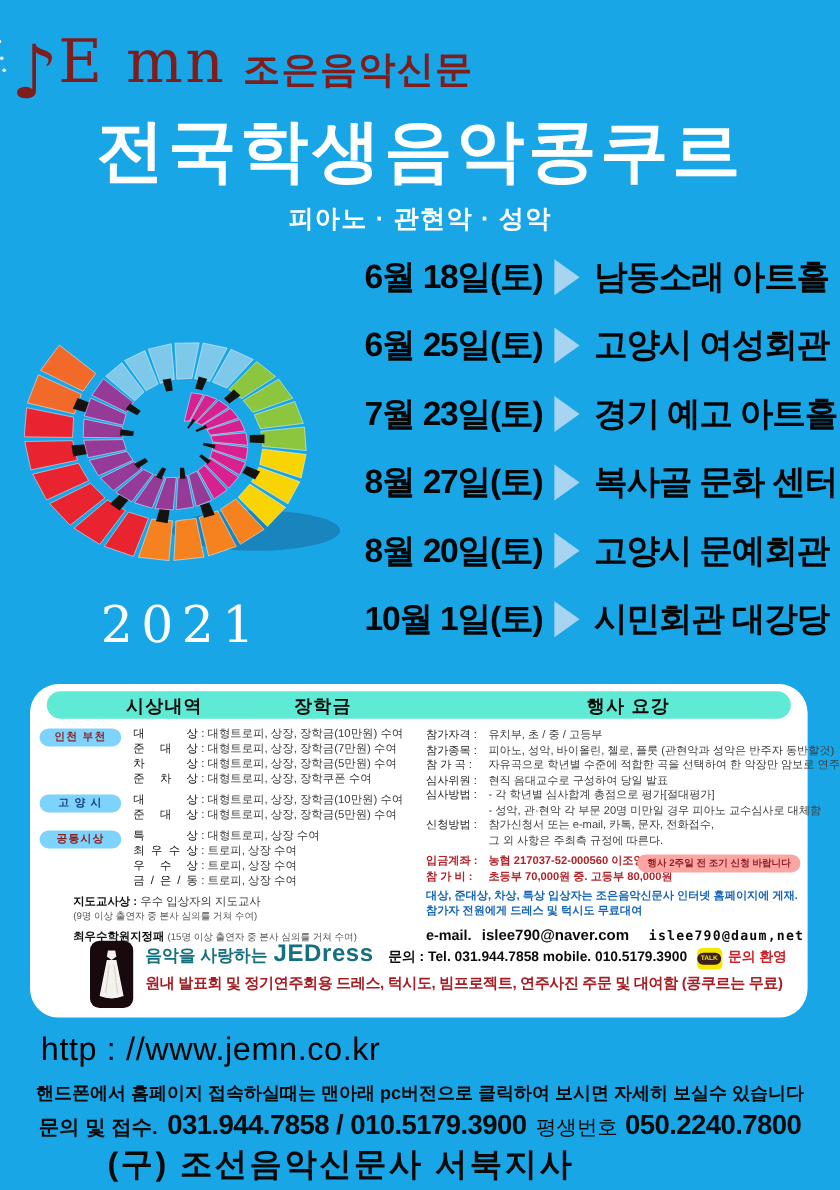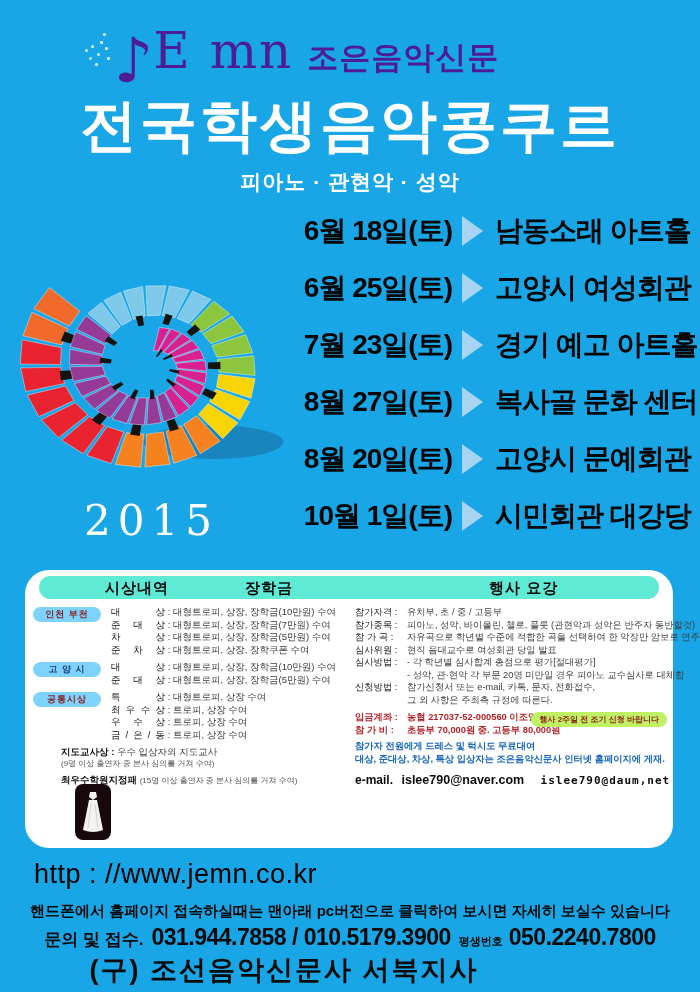--- a/index.html
+++ b/index.html
@@ -1,21 +1,21 @@
 <!DOCTYPE html>
 <html><head>
 <meta charset="utf-8">
 <style>
   * { margin:0; padding:0; box-sizing:border-box; }
   html,body { width:700px; }
   body { font-family:"Liberation Sans", sans-serif; }
   .poster { position:relative; width:700px; height:992px; background:#18a6e7; overflow:hidden; }
 
   
-  .logo-row { position:absolute; top:22px; left:0; width:604px; text-align:center; color:#4c1d95; white-space:nowrap; }
+  .logo-row { position:absolute; top:22px; left:0; width:604px; text-align:left; color:#7f1d1d; white-space:nowrap; }
   .note-glyph { font-size:62px; font-family:"DejaVu Sans", sans-serif; vertical-align:-14px; }
   .dots { display:inline-block; width:3px; height:3px; border-radius:50%; background:#fff; vertical-align:18px; margin-right:6px;
           box-shadow:-8px 6px 0 0 #cfeafb, -14px -2px 0 0 #e4f3fc, -5px -6px 0 0 #fff, -16px 10px 0 0 #bfe3f8,
                      -10px 16px 0 0 #dff1fb, 2px 10px 0 0 #fff, -20px 2px 0 0 #d5ecf9, -2px -14px 0 0 #eaf6fd; }
   .brand-e { font-family:"DejaVu Serif", serif; font-size:50px; letter-spacing:2px; }
   .paper-name { font-size:31px; font-weight:bold; margin-left:14px; letter-spacing:1px; }
   .main-title { position:absolute; top:88px; left:0; width:700px; text-align:center; color:#fff;
                 font-size:57px; font-weight:bold; letter-spacing:3px; white-space:nowrap; }
   .subtitle { position:absolute; top:168px; left:0; width:700px; text-align:center; color:#fff;
               font-size:21px; font-weight:bold; letter-spacing:1px; }
@@ -54,21 +54,21 @@
   .teacher-block b, .academy-block b { color:#101010; }
   .small-note { font-size:8px; color:#555; }
   .academy-block { margin:5px 0 0 28px; font-size:9.5px; color:#3a3a3a; white-space:nowrap; }
 
   .col-right { position:absolute; top:36px; left:330px; width:312px; }
   .out-row { display:flex; font-size:9.3px; line-height:12.5px; color:#3c3c3c; white-space:nowrap; }
   .out-label { flex:0 0 52px; color:#222; }
   .pay-block { position:relative; margin-top:5px; }
   .pay-row { display:flex; font-size:9.3px; line-height:12.5px; font-weight:bold; color:#b5232a; white-space:nowrap; }
   .pay-label { flex:0 0 52px; }
-  .early-badge { position:absolute; right:0; top:1px; background:#bef264; color:#8e1c1c; font-size:8px; font-weight:bold;
+  .early-badge { position:absolute; right:0; top:1px; background:#fca5a5; color:#8e1c1c; font-size:8px; font-weight:bold;
                  padding:2px 8px; border-radius:9px; white-space:nowrap; }
   .notice-block { margin-top:4px; font-size:9.3px; line-height:12.5px; font-weight:bold; color:#1565bb; white-space:nowrap; }
   .email-row { margin-top:5px; white-space:nowrap; color:#0c0c0c; }
   .email-label { font-size:12px; font-weight:bold; }
   .email-naver { font-size:12.5px; font-weight:bold; margin-left:4px; }
   .email-daum { font-family:"DejaVu Sans Mono", monospace; font-size:11px; font-weight:bold; letter-spacing:1px; margin-left:12px; }
 
   .jedress { position:absolute; left:50px; bottom:8px; display:flex; align-items:flex-start; }
   .dress-logo { flex:0 0 36px; width:36px; height:56px; background:#17090c; border-radius:8px;
                 display:flex; align-items:center; justify-content:center; }
@@ -84,21 +84,21 @@
   .jed-line2 { margin-top:4px; color:#a51e23; font-size:12.5px; font-weight:bold; white-space:nowrap; letter-spacing:-0.3px; }
 
   
   .site-url { position:absolute; top:859px; left:34px; color:#000000; font-size:27px; font-weight:normal; letter-spacing:0.5px; }
   .mobile-note { position:absolute; top:902px; left:0; width:700px; text-align:center; color:#0a0a0a;
                  font-size:15px; font-weight:bold; white-space:nowrap; }
   .phone-row { position:absolute; top:924px; left:0; width:700px; display:flex; justify-content:center;
                align-items:baseline; white-space:nowrap; color:#0a0a0a; }
   .phone-label { font-size:17px; font-weight:bold; }
   .phone-numbers { font-size:23px; font-weight:bold; letter-spacing:-0.5px; margin:0 8px; }
-  .life-label { font-size:11px; font-weight:bold; margin-right:6px; }
+  .life-label { font-size:17px; font-weight:normal; margin-right:6px; }
   .life-number { font-size:23px; font-weight:bold; letter-spacing:-0.5px; }
   .org-line { position:absolute; top:952px; left:0; width:568px; text-align:center; color:#0a0a0a;
               font-size:27px; font-weight:bold; letter-spacing:2px; }
 </style>
 </head>
 <body>
 
 <div class="poster">
 
   <div class="logo-row">
@@ -203,21 +203,21 @@
         <polygon points="208.0,158.4 206.4,146.0 176.4,149.2 178.0,155.1" fill="#d8218f" stroke="rgba(255,255,255,0.55)" stroke-width="0.8"></polygon>
         <polygon points="205.7,144.1 201.3,132.9 173.2,143.3 176.1,148.3" fill="#d8218f" stroke="rgba(255,255,255,0.55)" stroke-width="0.8"></polygon>
         <polygon points="200.2,131.3 193.2,121.9 168.9,138.8 172.8,142.6" fill="#d8218f" stroke="rgba(255,255,255,0.55)" stroke-width="0.8"></polygon>
         <polygon points="173.4,141.0 171.9,138.3 163.3,143.6 164.3,145.3" fill="#151310"></polygon>
         <polygon points="191.8,120.7 183.1,113.7 163.9,135.8 168.4,138.2" fill="#d8218f" stroke="rgba(255,255,255,0.55)" stroke-width="0.8"></polygon>
         <polygon points="181.5,112.8 171.6,108.4 158.7,134.4 163.3,135.5" fill="#d8218f" stroke="rgba(255,255,255,0.55)" stroke-width="0.8"></polygon>
         <polygon points="163.2,133.9 160.9,132.4 156.1,141.1 157.3,141.9" fill="#151310"></polygon>
         <polygon points="169.9,108.1 159.7,106.4 153.7,134.5 158.1,134.2" fill="#d8218f" stroke="rgba(255,255,255,0.55)" stroke-width="0.8"></polygon>
       </svg>
   </div>
-  <div class="year">2015</div>
+  <div class="year">2021</div>
 
   <div class="panel">
     <div class="panel-bar">
       <span class="bar-awards">시상내역</span>
       <span class="bar-scholar">장학금</span>
       <span class="bar-outline">행사 요강</span>
     </div>
 
     <div class="col-left">
       <div class="award-group">
@@ -263,21 +263,21 @@
       <div class="out-row">
           <span class="out-label">참가종목 :</span>
           <span>피아노, 성악, 바이올린, 첼로, 플룻 (관현악과 성악은 반주자 동반할것)</span>
         </div>
       <div class="out-row">
           <span class="out-label">참 가 곡 :</span>
           <span>자유곡으로 학년별 수준에 적합한 곡을 선택하여 한 악장만 암보로 연주할것</span>
         </div>
       <div class="out-row">
           <span class="out-label">심사위원 :</span>
-          <span>현직 음대교수로 여성회관 당일 발표</span>
+          <span>현직 음대교수로 구성하여 당일 발표</span>
         </div>
       <div class="out-row">
           <span class="out-label">심사방법 :</span>
           <span>- 각 학년별 심사합계 총점으로 평가[절대평가]</span>
         </div>
       <div class="out-row">
           <span class="out-label"></span>
           <span>- 성악, 관·현악 각 부문 20명 미만일 경우 피아노 교수심사로 대체함</span>
         </div>
       <div class="out-row">
@@ -295,39 +295,51 @@
             <span>농협 217037-52-000560  이조영</span>
           </div>
         <div class="pay-row">
             <span class="pay-label">참 가 비 :</span>
             <span>초등부 70,000원  중. 고등부 80,000원</span>
           </div>
         <span class="early-badge">행사 2주일 전 조기 신청 바랍니다</span>
       </div>
 
       <div class="notice-block">
+        <div>대상, 준대상, 차상, 특상 입상자는 조은음악신문사 인터넷 홈페이지에 게재.</div>
         <div>참가자 전원에게 드레스 및 턱시도 무료대여</div>
-        <div>대상, 준대상, 차상, 특상 입상자는 조은음악신문사 인터넷 홈페이지에 게재.</div>
       </div>
 
       <div class="email-row">
         <span class="email-label">e-mail.</span>
         <span class="email-naver">islee790@naver.com</span>
         <span class="email-daum">islee790@daum,net</span>
       </div>
     </div>
 
     <div class="jedress">
       <div class="dress-logo">
         <svg width="24" height="44" viewBox="0 0 24 44">
           <path d="M9 2 h6 l1 5 -4 3 -4 -3 z" fill="#f4f2ee"></path>
           <path d="M8 10 h8 l6 30 q-10 4 -20 0 z" fill="#f4f2ee"></path>
           <path d="M10 14 l-3 24 M14 14 l3 24" stroke="#d8d4cc" stroke-width="1" fill="none"></path>
         </svg>
       </div>
+      <div class="jed-text">
+        <div class="jed-line1">
+          <span class="jed-tagline">음악을 사랑하는</span>
+          <span class="jed-brand">JEDress</span>
+          <span class="jed-contact">문의 : Tel. 031.944.7858  mobile. 010.5179.3900</span>
+          <span class="kakao-icon">
+              <span class="kakao-bubble">TALK</span>
+            </span>
+          <span class="jed-welcome">문의 환영</span>
+        </div>
+        <div class="jed-line2">원내 발표회 및 정기연주회용 드레스, 턱시도, 빔프로젝트, 연주사진 주문 및 대여함 (콩쿠르는 무료)</div>
+      </div>
     </div>
   </div>
 
   <div class="site-url">http : //www.jemn.co.kr</div>
   <div class="mobile-note">핸드폰에서 홈페이지 접속하실때는 맨아래 pc버전으로 클릭하여 보시면 자세히 보실수 있습니다</div>
   <div class="phone-row">
     <span class="phone-label">문의 및 접수.</span>
     <span class="phone-numbers">031.944.7858 / 010.5179.3900</span>
     <span class="life-label">평생번호</span>
     <span class="life-number">050.2240.7800</span>

